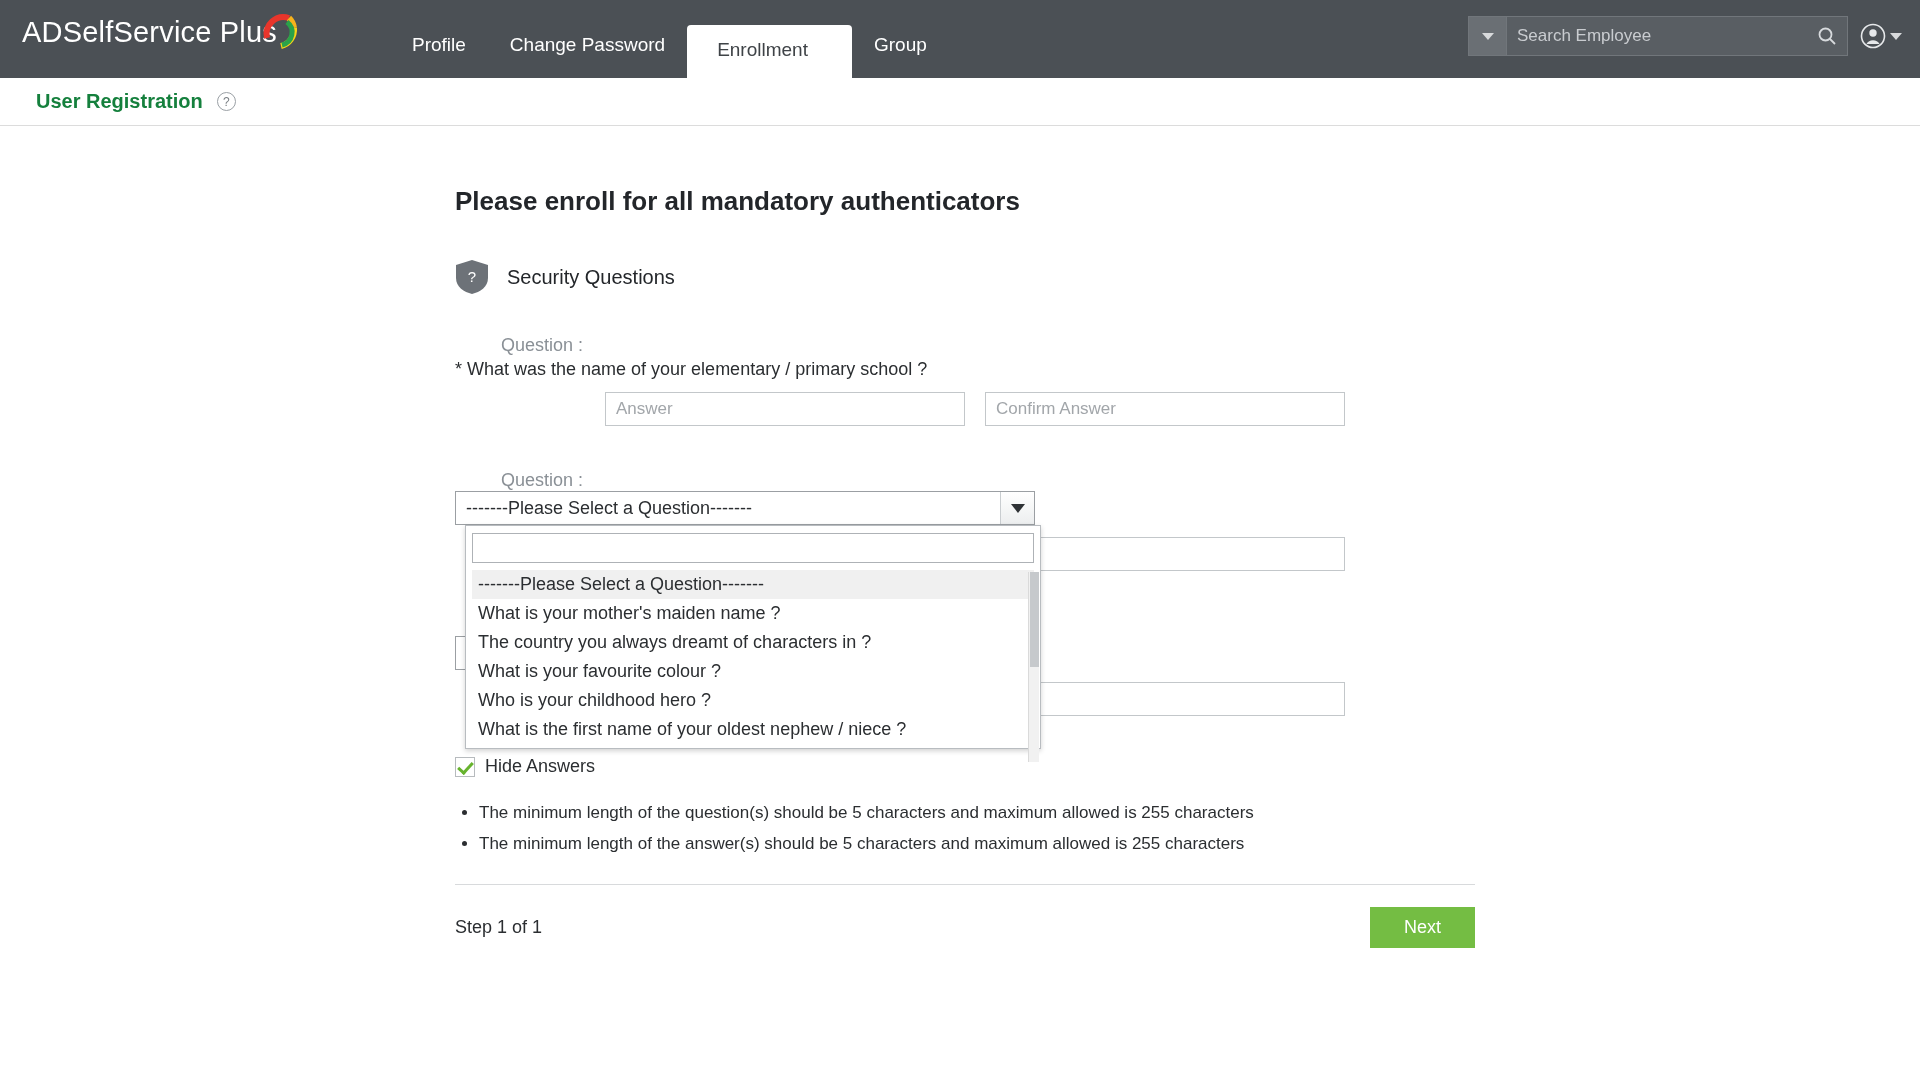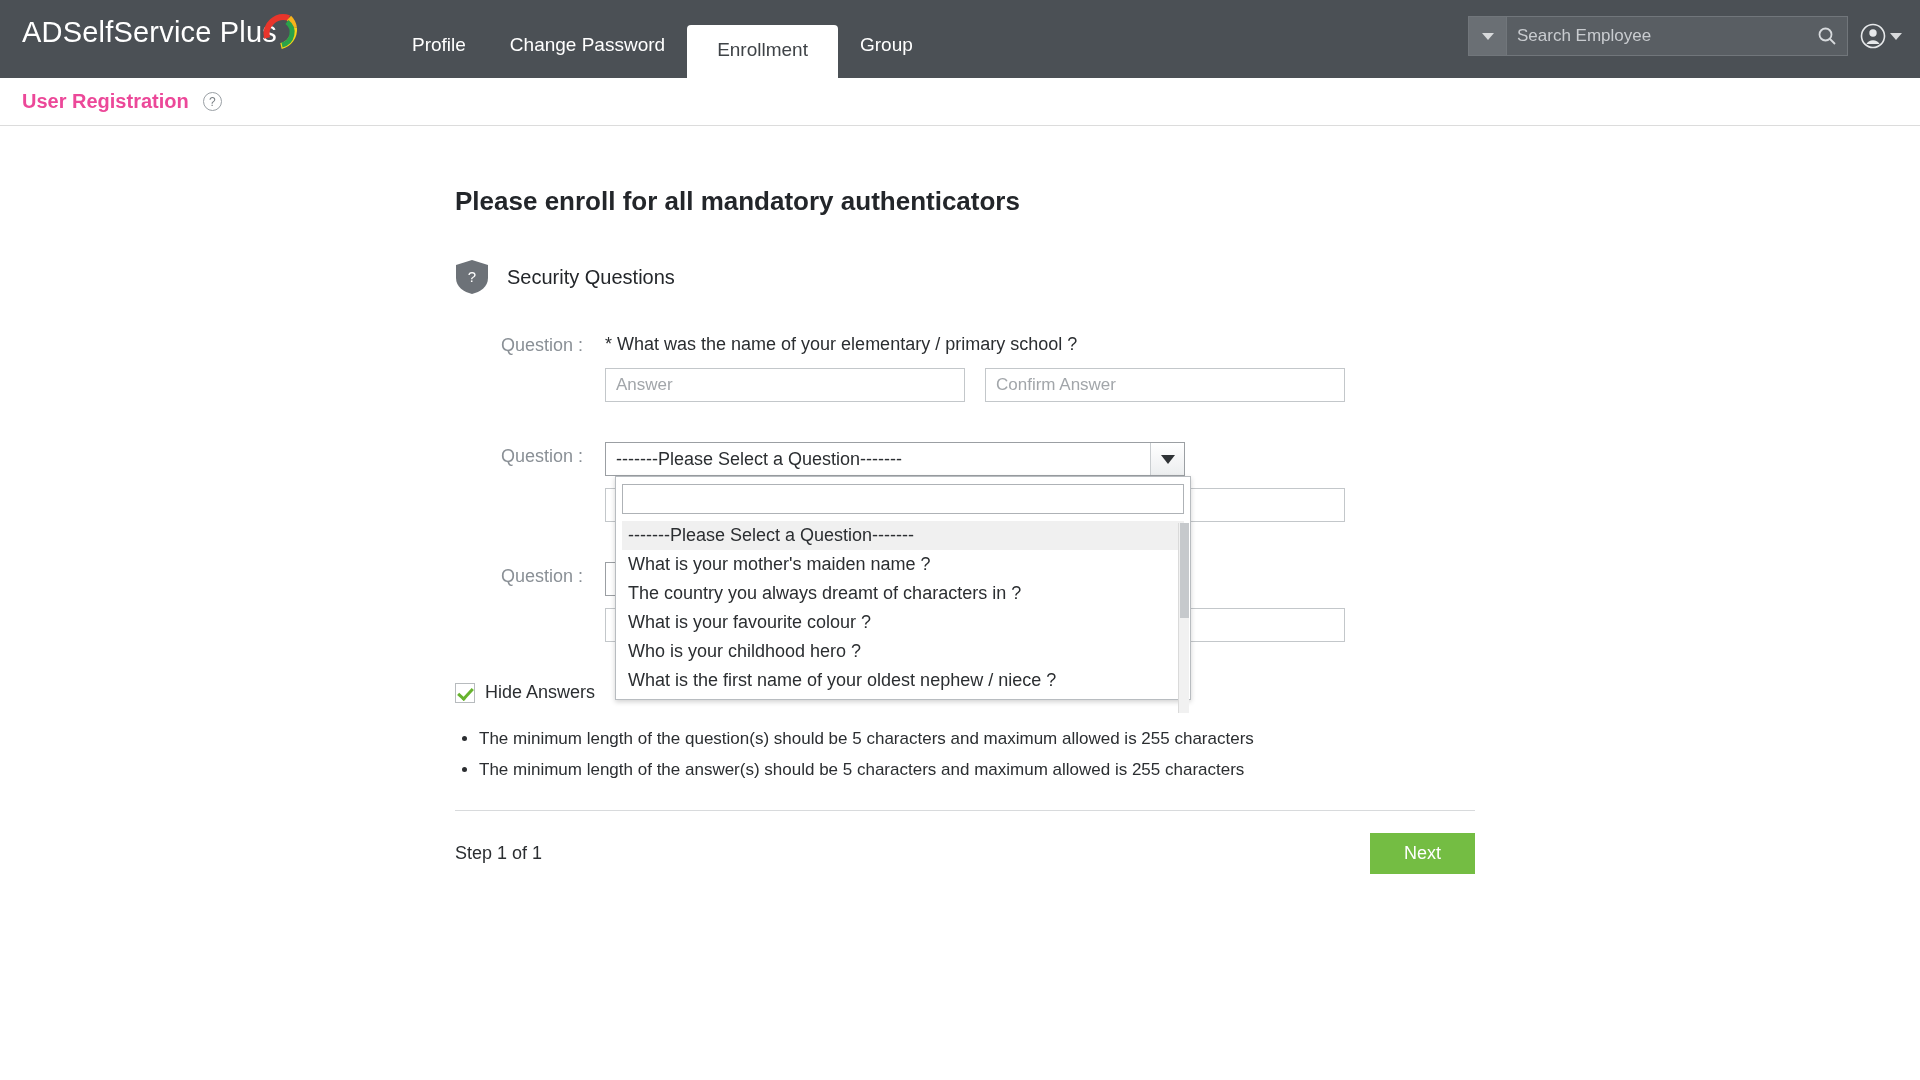--- a/index.html
+++ b/index.html
@@ -48,21 +48,21 @@
   .navitem {
     color: #ffffff;
     font-size: 19px;
     padding: 0 22px 22px 22px;
     cursor: pointer;
     white-space: nowrap;
   }
   .navitem.active {
     background: #ffffff;
     color: #3f4347;
-    padding: 14px 30px 17px 30px;
+    padding: 14px 44px 17px 30px;
     border-radius: 4px 4px 0 0;
     margin-bottom: 0;
   }
 
   .topright {
     position: absolute;
     right: 18px;
     top: 16px;
     display: flex;
     align-items: center;
@@ -113,22 +113,23 @@
   .pagetitle-row {
     height: 48px;
     display: flex;
     align-items: center;
     padding-left: 22px;
     border-bottom: 1px solid #dcdcdc;
     gap: 14px;
   }
   .pagetitle {
     font-size: 20px;
-    color: #ec4899;
+    color: #15803d;
     font-weight: bold;
+    margin-left: 14px;
   }
   .help-circle {
     width: 19px; height: 19px;
     border-radius: 50%;
     border: 1.5px solid #9aa0a5;
     color: #7b8085;
     font-size: 12px;
     display: flex; align-items: center; justify-content: center;
     cursor: pointer;
   }
@@ -156,20 +157,21 @@
   }
   .section-title {
     font-size: 20px;
     color: #23262a;
   }
 
   .qrow {
     display: flex;
     align-items: flex-start;
     margin-bottom: 6px;
+    flex-direction: column;
   }
   .qlabel {
     width: 150px;
     text-align: right;
     padding-right: 22px;
     font-size: 18px;
     color: #8a9096;
     padding-top: 4px;
   }
   .qtext {

